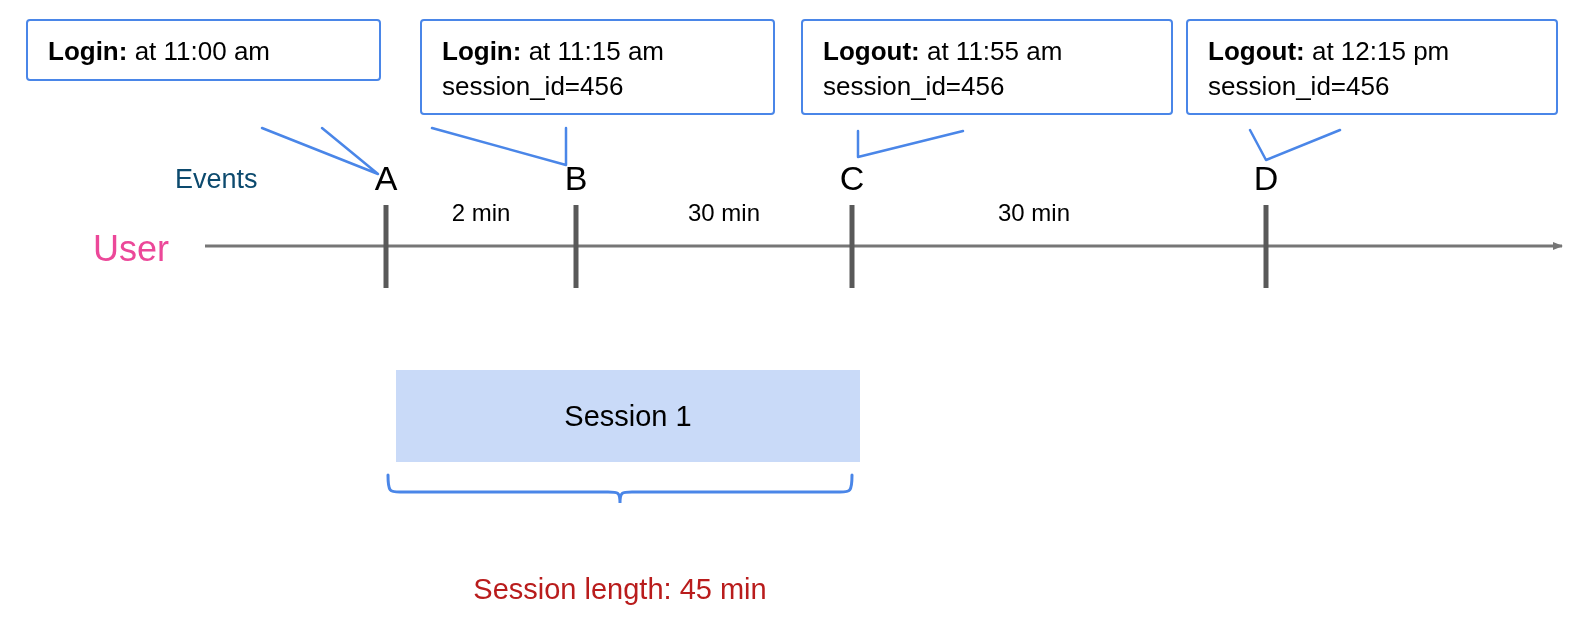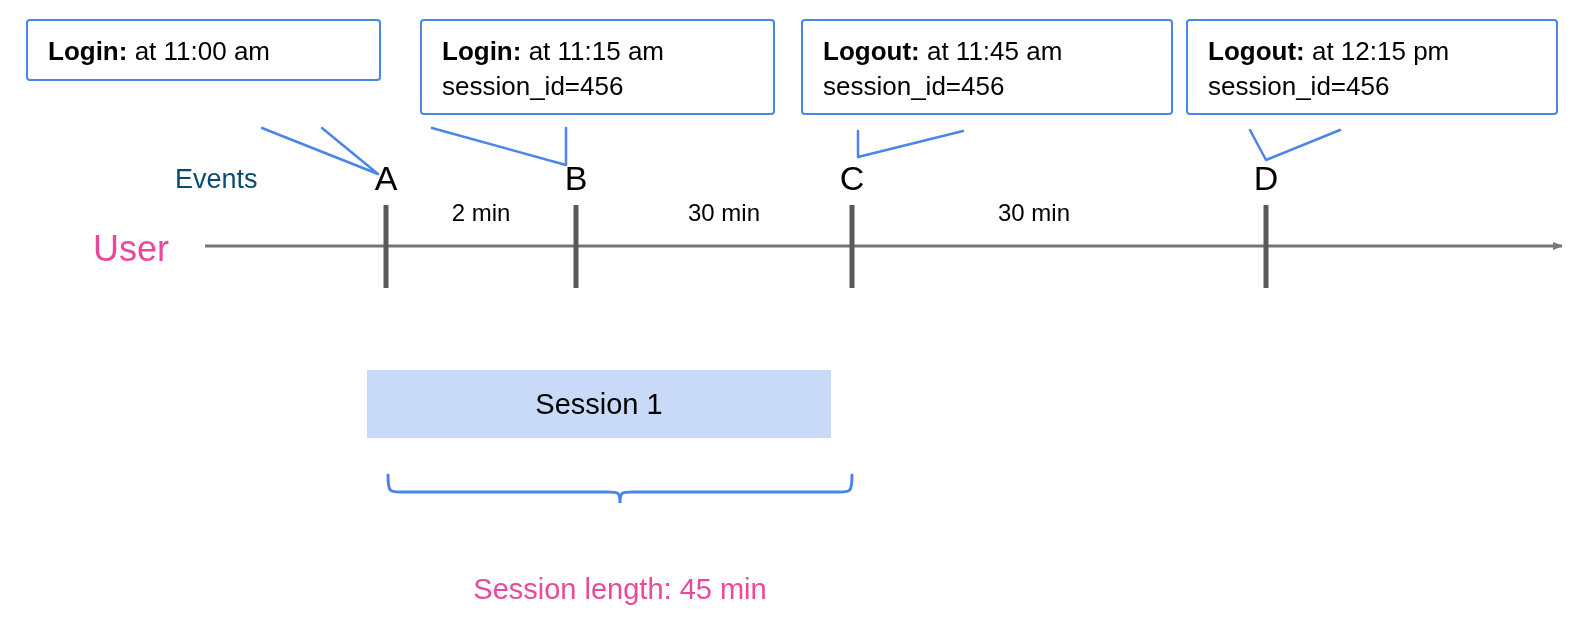--- a/index.html
+++ b/index.html
@@ -82,21 +82,21 @@
     justify-content: center;
   }
   .session-bar-text {
     font-size: 29px;
     color: #000000;
     white-space: nowrap;
   }
   .caption {
     position: absolute;
     font-size: 29px;
-    color: #ec4899;
+    color: #b91c1c;
     white-space: nowrap;
     text-align: center;
   }
 </style>
 </head>
 <body>
 
 <div id="diagram-root">
 
   <svg id="diagram-svg" viewBox="0 0 1574 630">
@@ -125,40 +125,40 @@
   <div class="callout" style="left:26px; top:19px; width:355px;">
     <span class="line"><b>Login:</b><span> at 11:00 am</span></span>
   </div>
 
   <div class="callout" style="left:420px; top:19px; width:355px;">
     <span class="line"><b>Login:</b><span> at 11:15 am</span></span>
     <span class="line">session_id=456</span>
   </div>
 
   <div class="callout" style="left:801px; top:19px; width:372px;">
-    <span class="line"><b>Logout:</b><span> at 11:45 am</span></span>
+    <span class="line"><b>Logout:</b><span> at 11:55 am</span></span>
     <span class="line">session_id=456</span>
   </div>
 
   <div class="callout" style="left:1186px; top:19px; width:372px;">
     <span class="line"><b>Logout:</b><span> at 12:15 pm</span></span>
     <span class="line">session_id=456</span>
   </div>
 
   <div class="row-label" style="left:175px; top:164px;">Events</div>
   <div class="axis-label" style="left:93px; top:228px;">User</div>
 
   <div class="tick-label" style="left:366px; top:159px; width:40px;">A</div>
   <div class="tick-label" style="left:556px; top:159px; width:40px;">B</div>
   <div class="tick-label" style="left:832px; top:159px; width:40px;">C</div>
   <div class="tick-label" style="left:1246px; top:159px; width:40px;">D</div>
 
   <div class="gap-label" style="left:421px; top:199px; width:120px;">2 min</div>
   <div class="gap-label" style="left:664px; top:199px; width:120px;">30 min</div>
   <div class="gap-label" style="left:974px; top:199px; width:120px;">30 min</div>
 
-  <div class="session-bar" style="left:367px; top:370px; width:464px; height:68px;">
+  <div class="session-bar" style="left:396px; top:370px; width:464px; height:92px;">
     <span class="session-bar-text">Session 1</span>
   </div>
 
   <div class="caption" style="left:420px; top:573px; width:400px;">Session length: 45 min</div>
 
 </div>
 
 </body></html>

